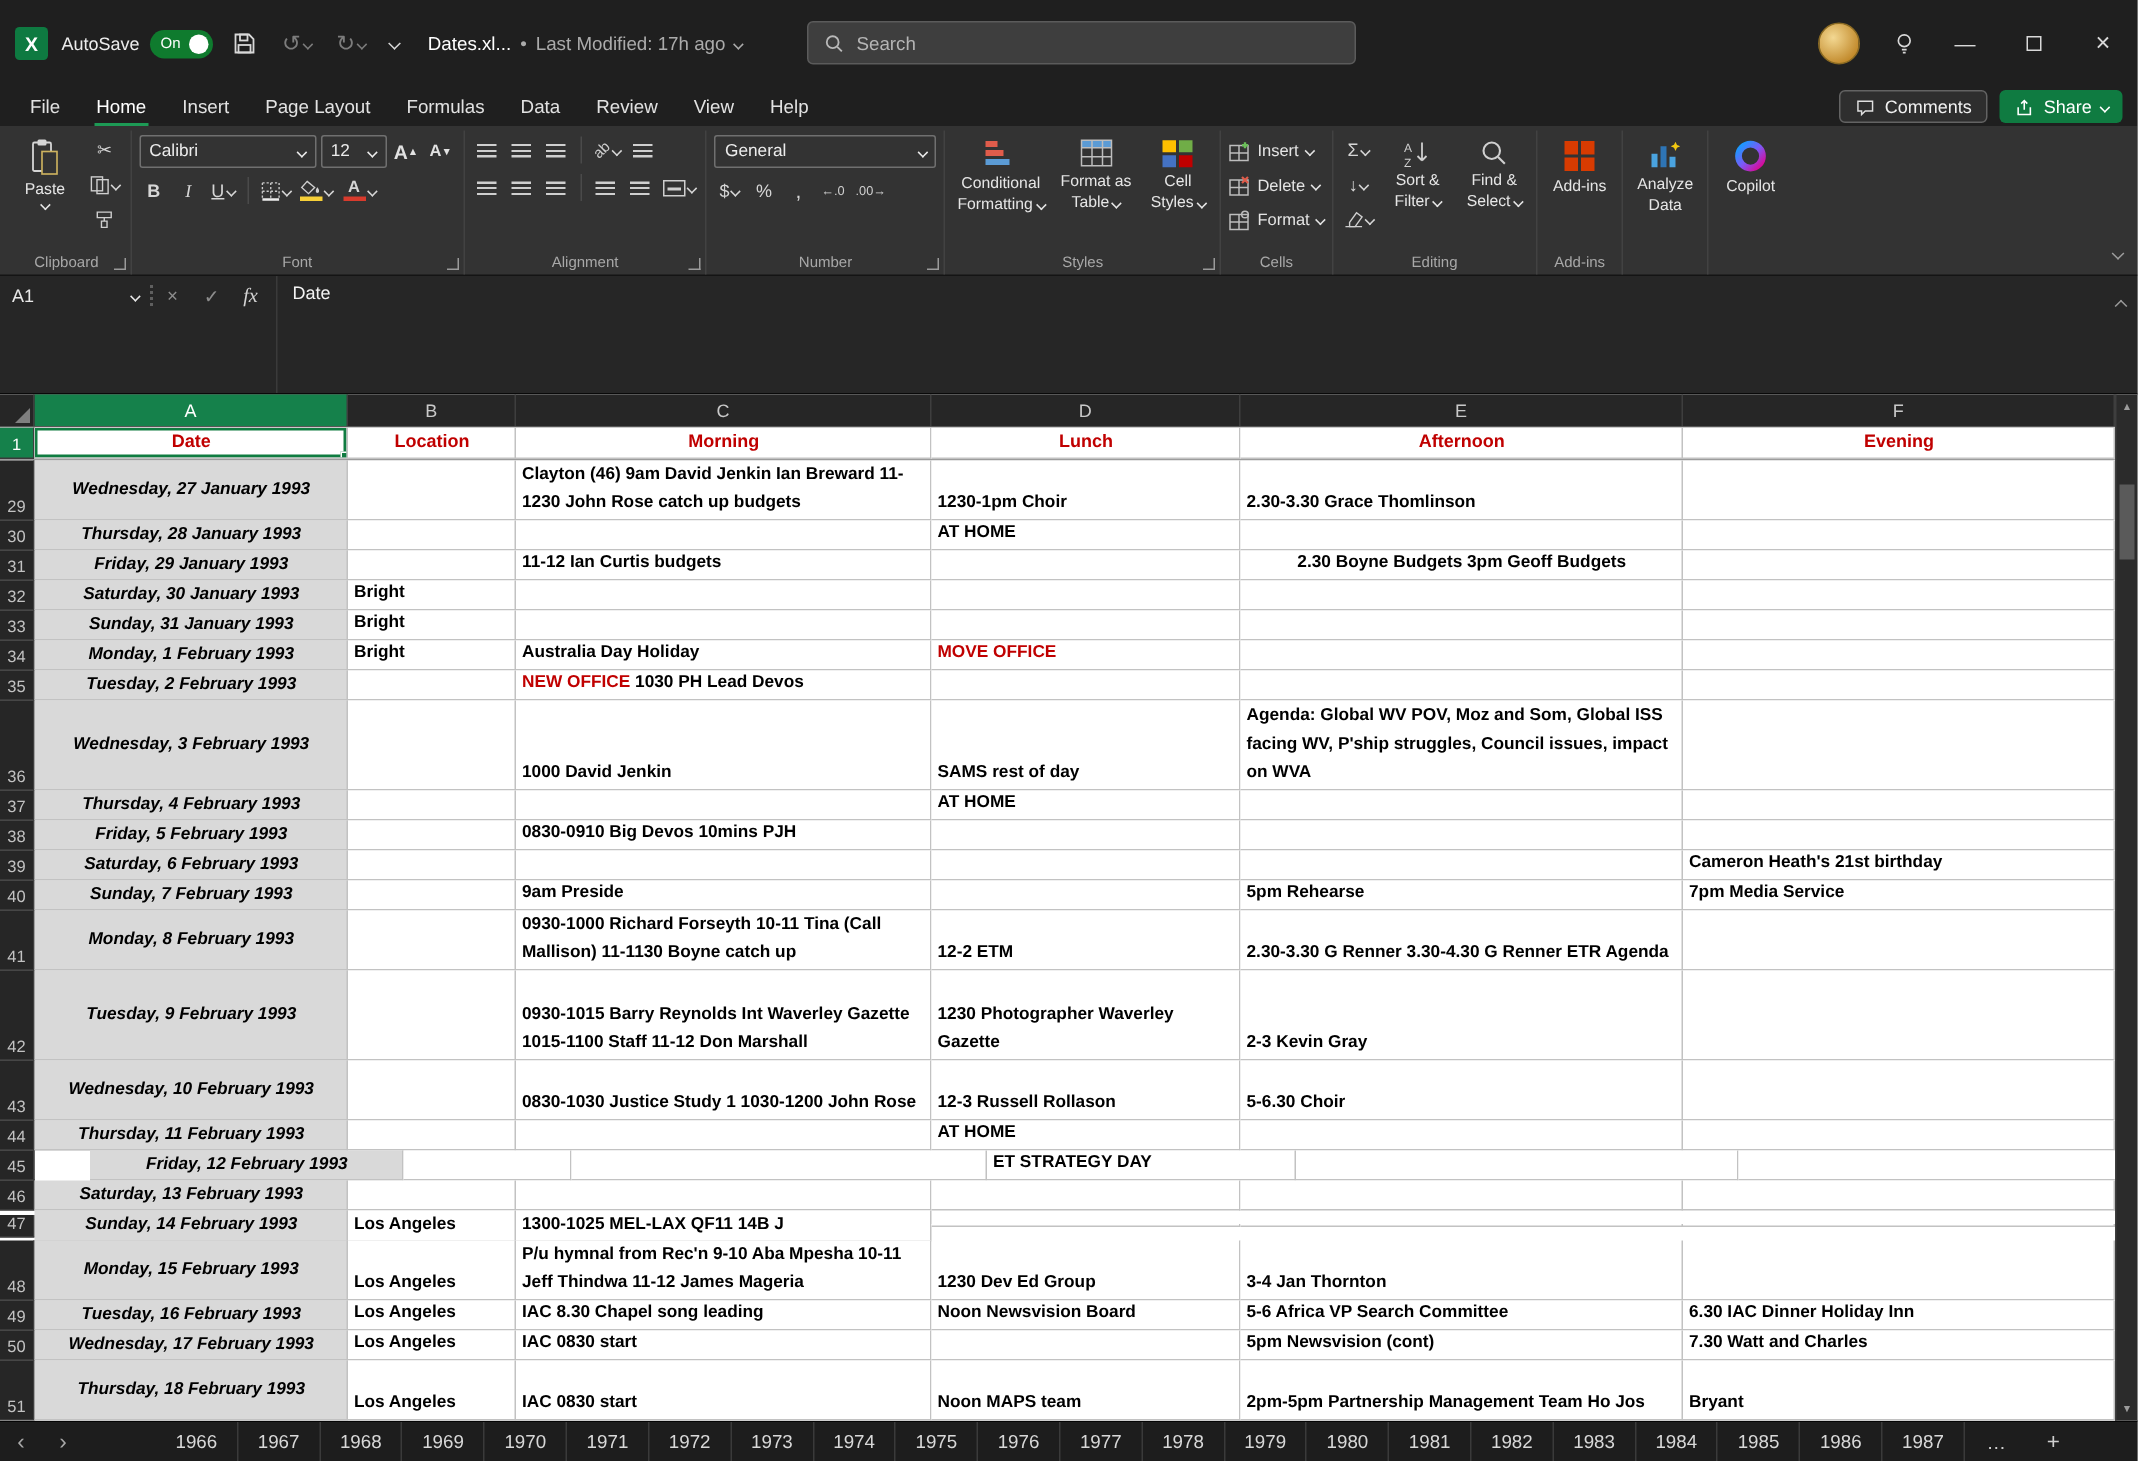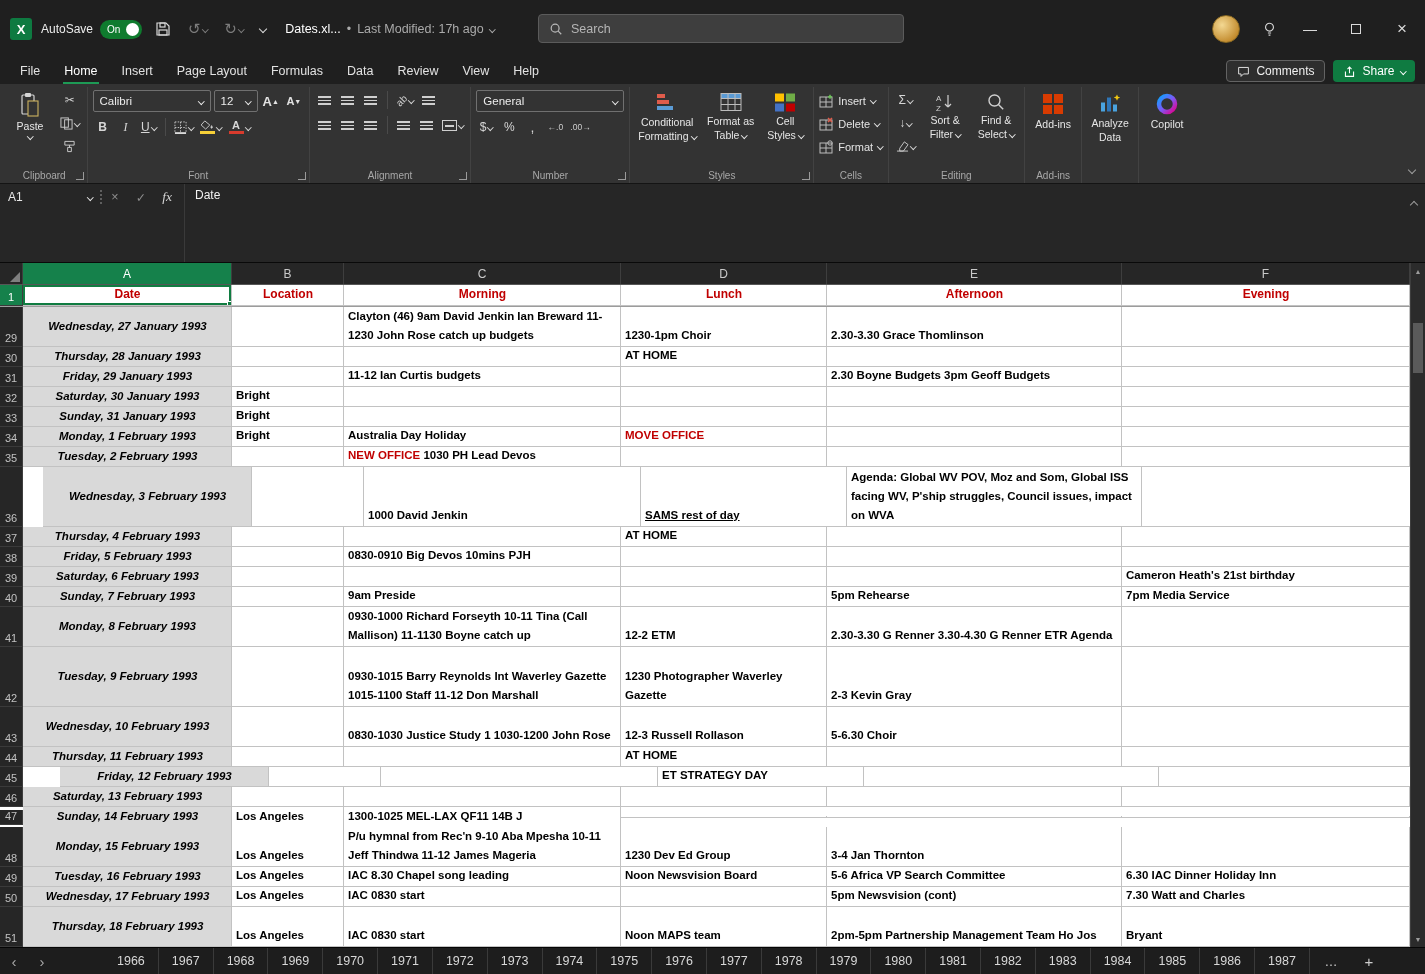--- a/index.html
+++ b/index.html
@@ -636,21 +636,21 @@
           </div>
           <div class="cell" style="width: 112px;">
             <span class="ctext"></span>
           </div>
           <div class="cell" style="width: 277px;">
             <span class="ctext"><span>11-12 Ian Curtis budgets</span></span>
           </div>
           <div class="cell" style="width: 206px;">
             <span class="ctext"></span>
           </div>
-          <div class="cell" style="width: 295px;">
+          <div class="cell" style="width: 295px; text-align: center;">
             <span class="ctext"><span>2.30 Boyne Budgets 3pm Geoff Budgets</span></span>
           </div>
           <div class="cell" style="width: 288px;">
             <span class="ctext"></span>
           </div>
         </div>
         <div class="grow" style="height: 20px;">
           <div class="rowhdr">32</div>
           <div class="cell datecell" style="width: 209px;">
             <span class="ctext"><span>Saturday, 30 January 1993</span></span>
@@ -729,30 +729,30 @@
           </div>
           <div class="cell" style="width: 295px;">
             <span class="ctext"></span>
           </div>
           <div class="cell" style="width: 288px;">
             <span class="ctext"></span>
           </div>
         </div>
         <div class="grow" style="height: 60px;">
           <div class="rowhdr">36</div>
-          <div class="cell datecell" style="width: 209px; margin-left: 20px;">
+          <div class="cell datecell" style="width: 209px;">
             <span class="ctext"><span>Wednesday, 3 February 1993</span></span>
           </div>
           <div class="cell" style="width: 112px;">
             <span class="ctext"></span>
           </div>
           <div class="cell" style="width: 277px;">
             <span class="ctext"><span>1000 David Jenkin</span></span>
           </div>
-          <div class="cell" style="width: 206px; text-decoration: underline;">
+          <div class="cell" style="width: 206px;">
             <span class="ctext"><span>SAMS rest of day</span></span>
           </div>
           <div class="cell" style="width: 295px;">
             <span class="ctext"><span>Agenda: Global WV POV, Moz and Som, Global ISS facing WV, P'ship struggles, Council issues, impact on WVA</span></span>
           </div>
           <div class="cell" style="width: 288px;">
             <span class="ctext"></span>
           </div>
         </div>
         <div class="grow" style="height: 20px;">

